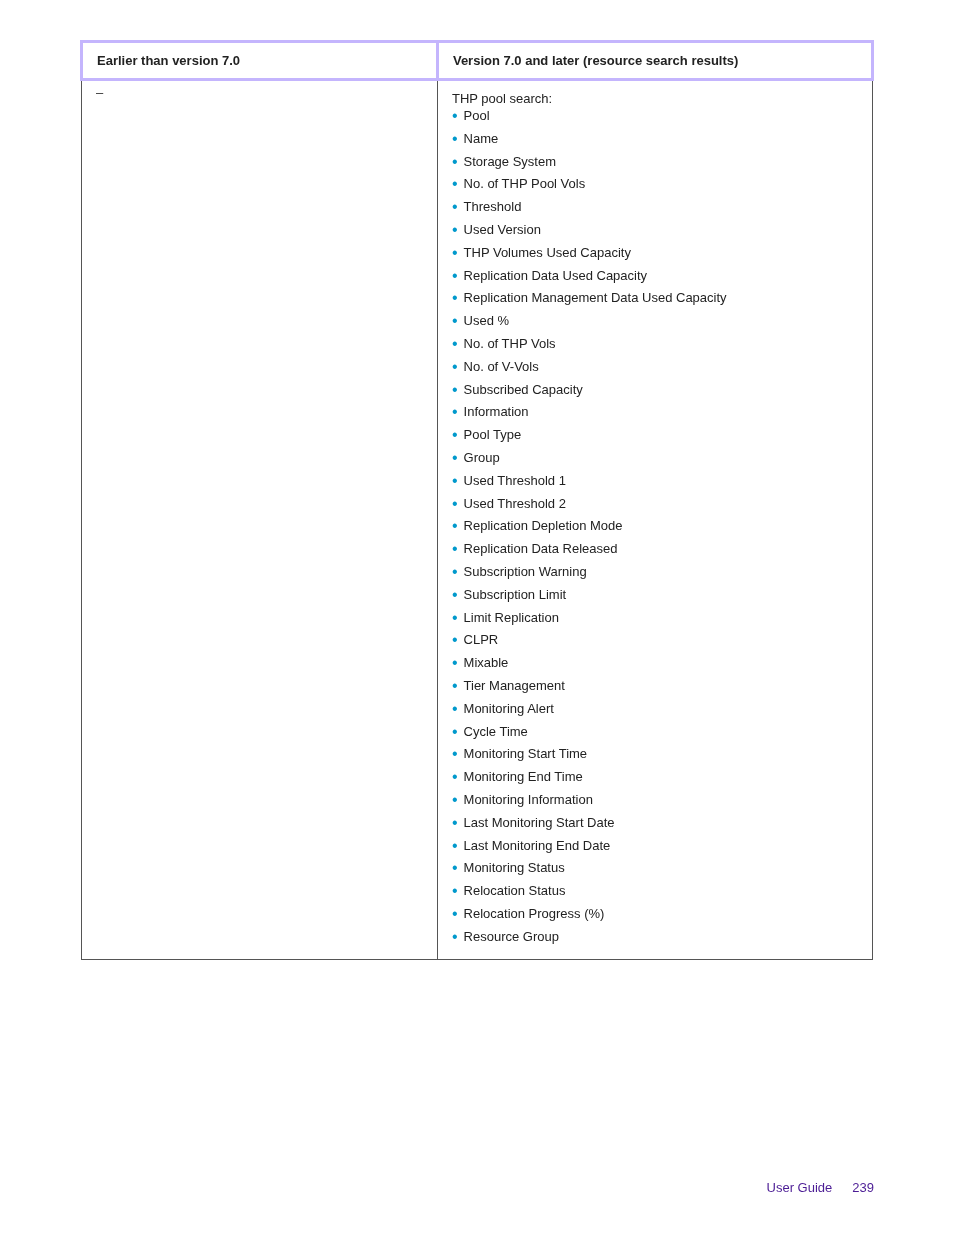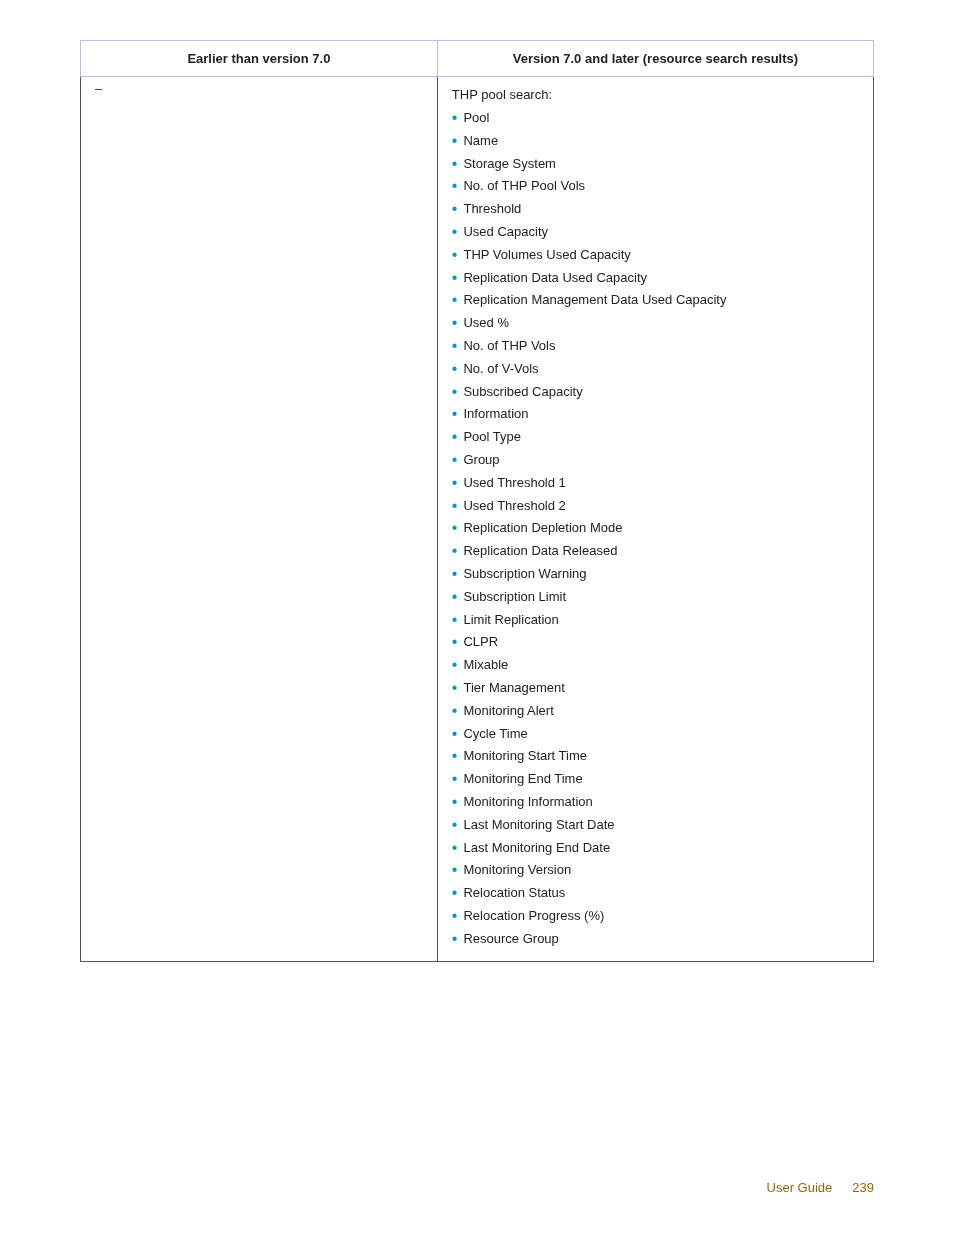--- a/index.html
+++ b/index.html
@@ -24,23 +24,23 @@
       padding: 40px 80px 60px 80px;
       position: relative;
     }
 
     table {
       width: 100%;
       border-collapse: collapse;
     }
 
     th {
-      border: 1px solid #c4b5fd;
+      border: 3px solid #c4b5fd;
       padding: 10px 14px;
-      text-align: center;
+      text-align: left;
       font-weight: bold;
       font-size: 13px;
       background-color: #ffffff;
       vertical-align: top;
     }
 
     td {
       border: 1px solid #555555;
       padding: 10px 14px;
       vertical-align: top;
@@ -50,21 +50,20 @@
     .left-col {
       width: 45%;
     }
 
     .right-col {
       width: 55%;
     }
 
     .section-title {
       font-weight: normal;
-      margin-bottom: 6px;
     }
 
     ul.item-list {
       list-style: none;
       padding: 0;
       margin: 0;
     }
 
     ul.item-list li {
       display: flex;
@@ -85,21 +84,21 @@
       font-size: 13px;
       color: #333;
       padding-top: 4px;
     }
 
     .footer {
       position: absolute;
       bottom: 40px;
       right: 80px;
       font-size: 13px;
-      color: #a16207;
+      color: #4c1d95;
       display: flex;
       gap: 20px;
     }
 
     .footer-label {
       font-style: normal;
     }
 
     .footer-page {
       font-style: normal;
@@ -138,21 +137,21 @@
               <li>
                 <span class="bullet">•</span>
                 <span>No. of THP Pool Vols</span>
               </li>
               <li>
                 <span class="bullet">•</span>
                 <span>Threshold</span>
               </li>
               <li>
                 <span class="bullet">•</span>
-                <span>Used Capacity</span>
+                <span>Used Version</span>
               </li>
               <li>
                 <span class="bullet">•</span>
                 <span>THP Volumes Used Capacity</span>
               </li>
               <li>
                 <span class="bullet">•</span>
                 <span>Replication Data Used Capacity</span>
               </li>
               <li>
@@ -250,21 +249,21 @@
               <li>
                 <span class="bullet">•</span>
                 <span>Last Monitoring Start Date</span>
               </li>
               <li>
                 <span class="bullet">•</span>
                 <span>Last Monitoring End Date</span>
               </li>
               <li>
                 <span class="bullet">•</span>
-                <span>Monitoring Version</span>
+                <span>Monitoring Status</span>
               </li>
               <li>
                 <span class="bullet">•</span>
                 <span>Relocation Status</span>
               </li>
               <li>
                 <span class="bullet">•</span>
                 <span>Relocation Progress (%)</span>
               </li>
               <li>

